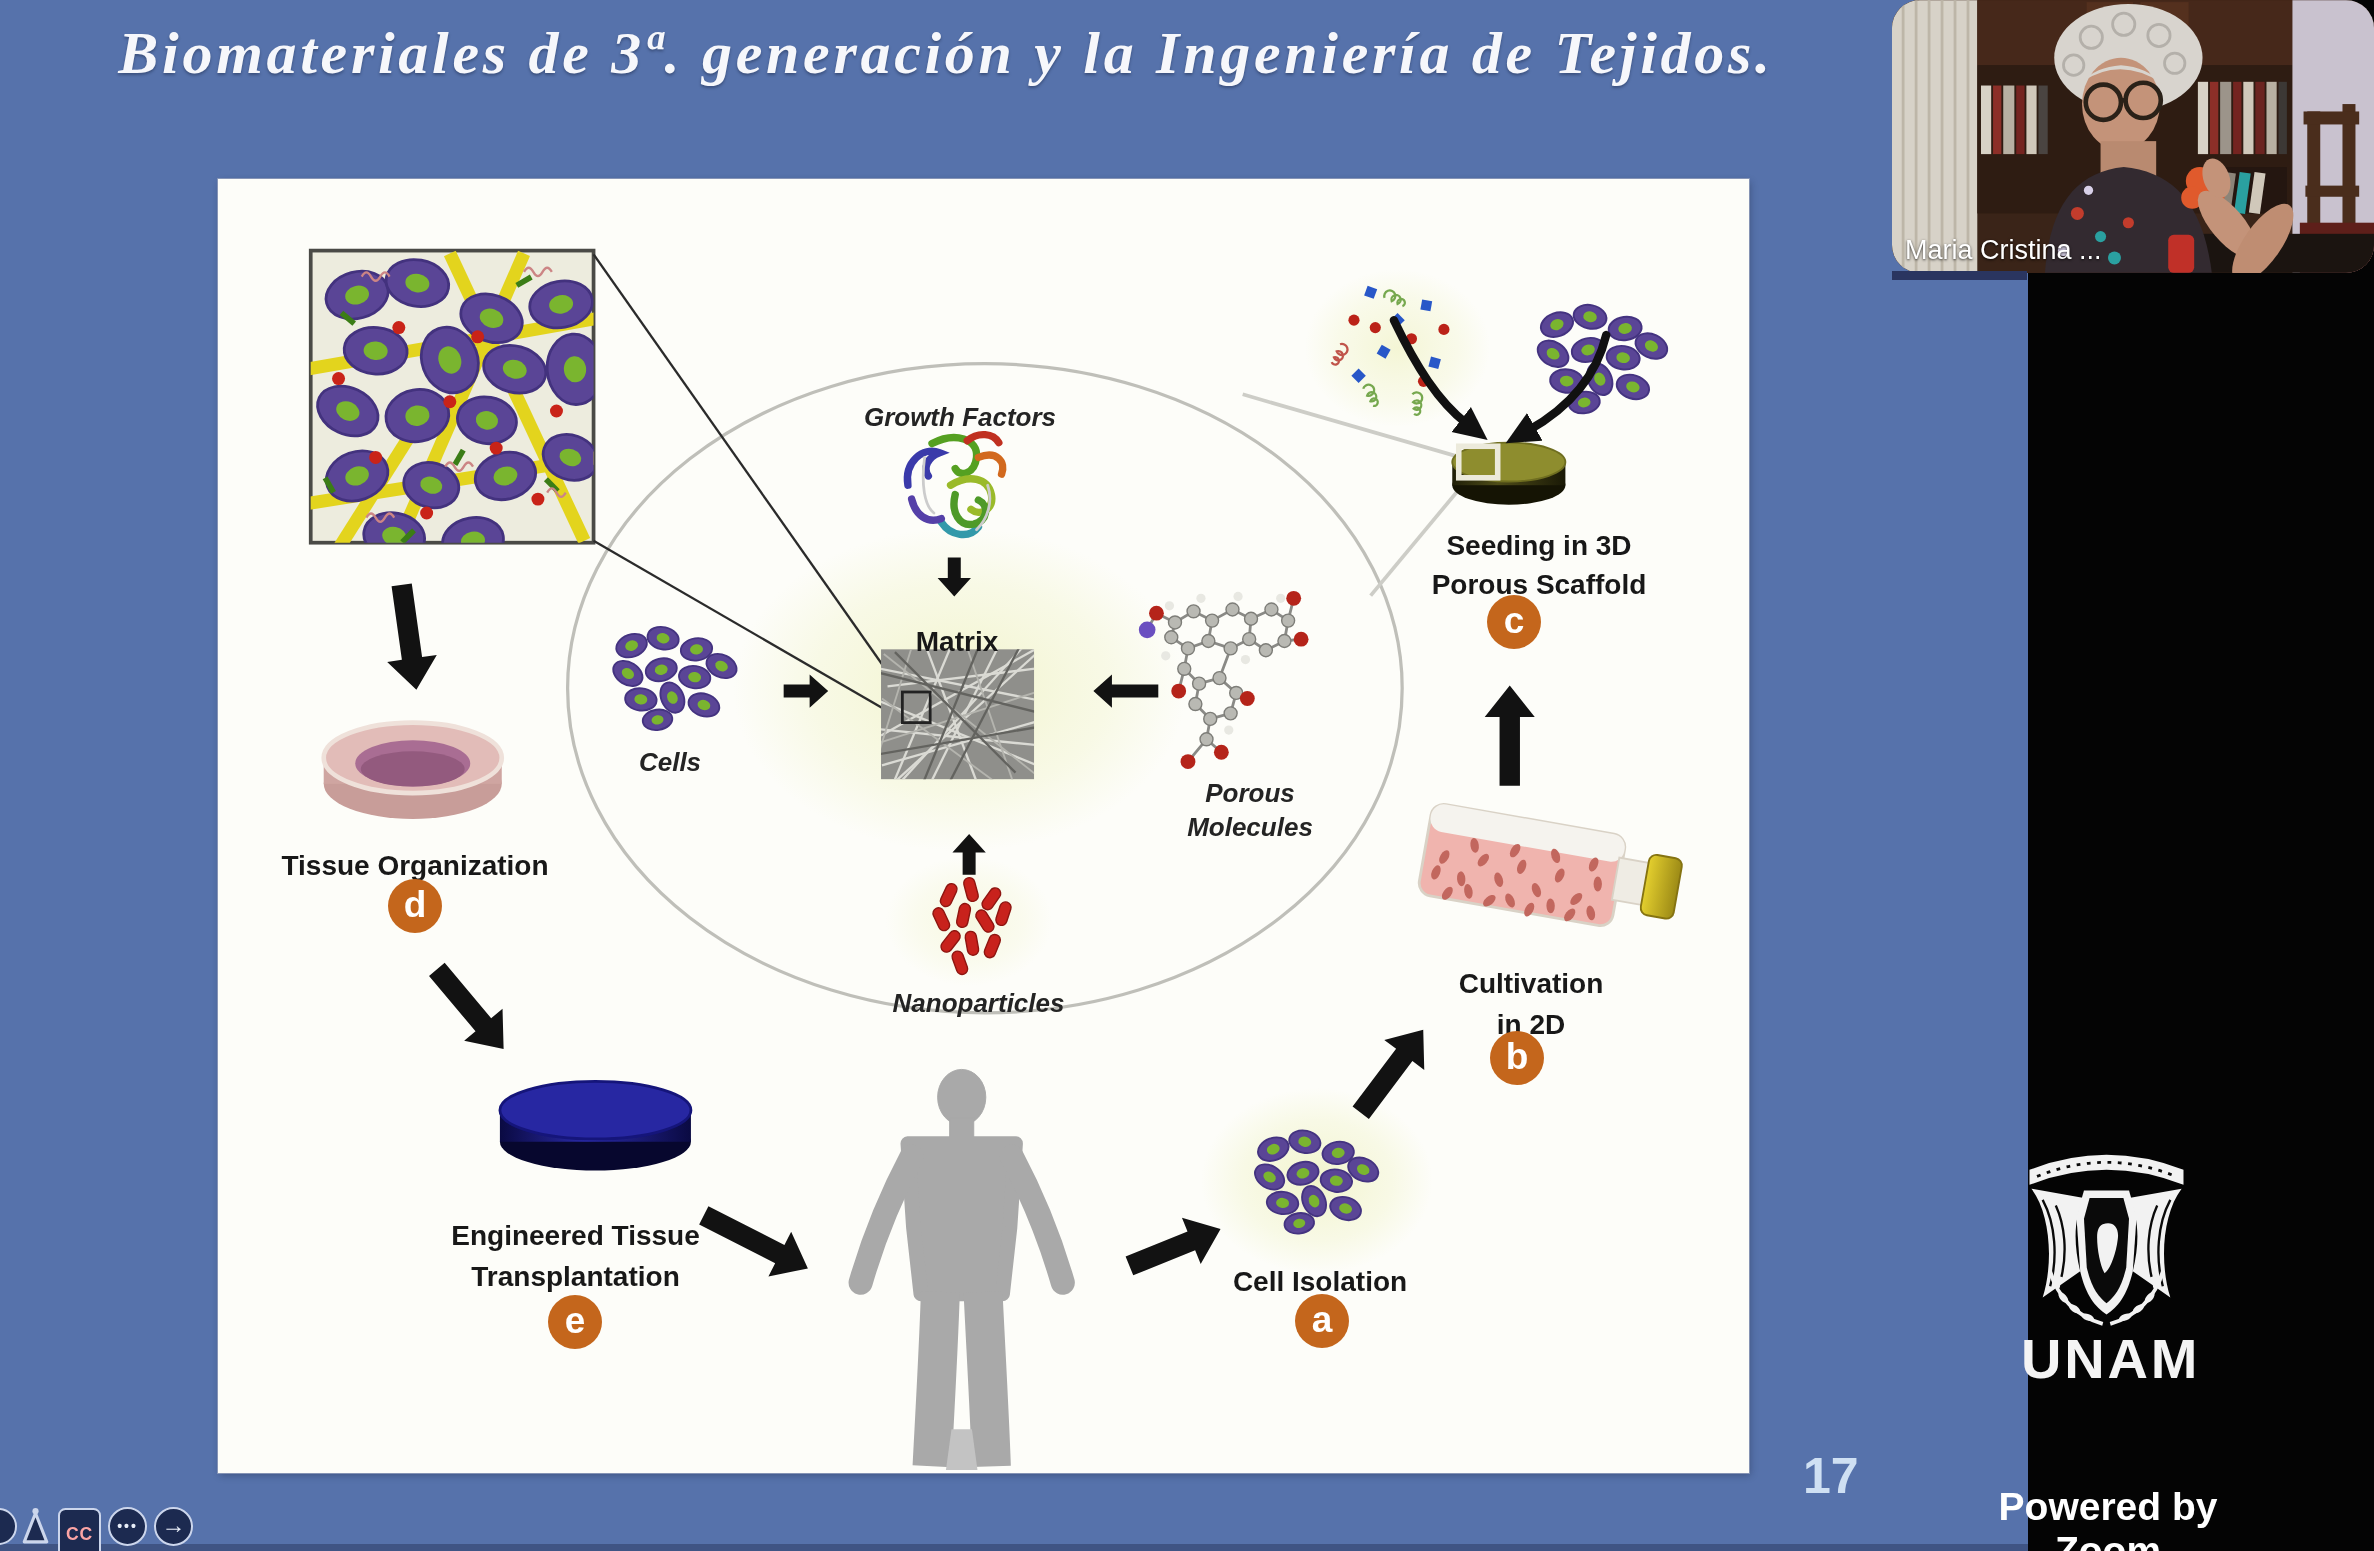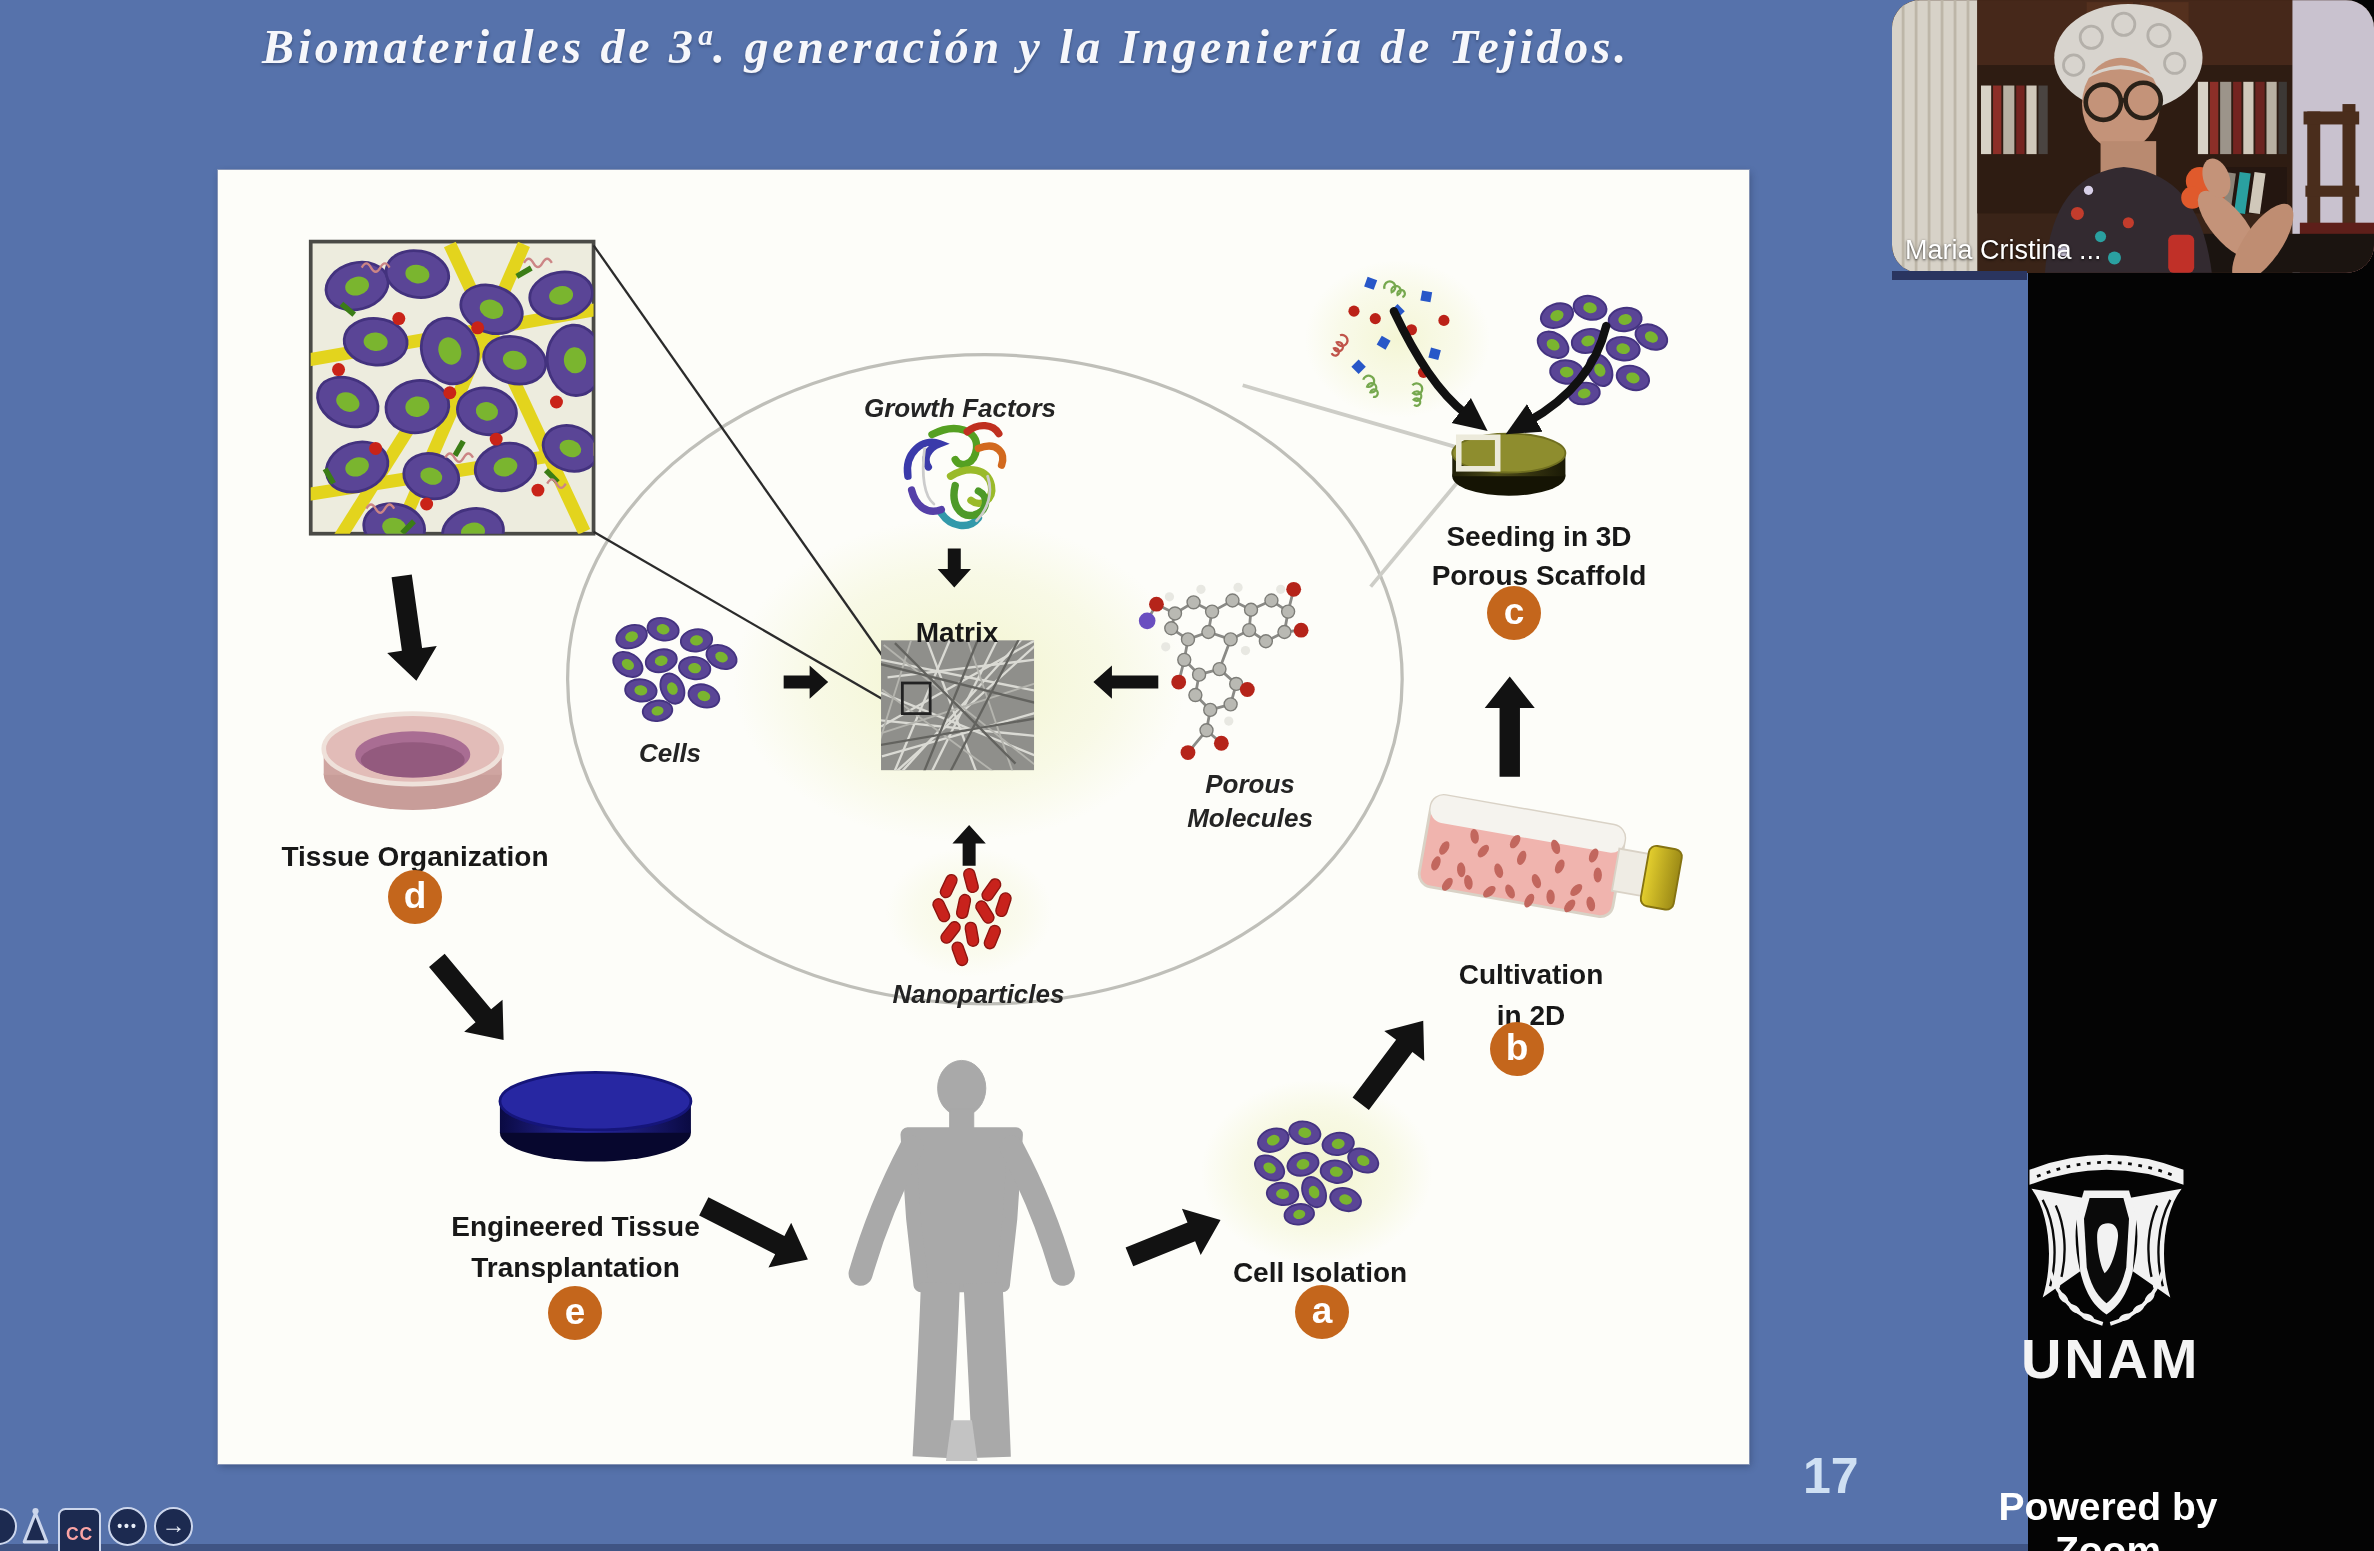--- a/index.html
+++ b/index.html
@@ -2,24 +2,24 @@
 <html style="font-size:15px"><head>
 <meta charset="utf-8">
 <style>
   html,body{margin:0;padding:0;background:#222;}
   .stage{position:relative;width:2375px;height:1552px;background:#5672ab;overflow:hidden;
          font-family:"Liberation Sans",sans-serif;}
   .black-strip{position:absolute;left:2028px;top:0;width:347px;height:1552px;background:#040404;}
   .bottom-shade{position:absolute;left:0;top:1544px;width:2028px;height:7.4px;background:rgba(20,28,60,.35);}
 
   .title{position:absolute;left:0;top:18.6px;width:1892px;text-align:center;
-         font-family:"Liberation Serif",serif;font-style:italic;font-weight:700;font-size:48px;
+         font-family:"Liberation Serif",serif;font-style:italic;font-weight:700;font-size:60px;
          letter-spacing:3.7px;color:#f6f7fb;text-shadow:0 1.9px 2.8px rgba(10,16,40,.35);}
 
-  .slide{position:absolute;left:218px;top:170px;width:1531px;height:1294px;background:#fdfdf9;
+  .slide{position:absolute;left:218px;top:179px;width:1531px;height:1294px;background:#fdfdf9;
          box-shadow:0 0 0 0.9px #8c9ab8, 1.9px 2.8px 7.4px rgba(20,25,50,.35);}
   .slide svg.art{position:absolute;left:0;top:0;}
 
   .steplabel{position:absolute;text-align:center;font-weight:700;font-size:28px;color:#181818;line-height:41px;margin-top:12px;}
   .itlabel{position:absolute;text-align:center;font-style:italic;font-weight:700;font-size:26px;color:#242424;line-height:34px;}
   .badge{position:absolute;width:54px;height:54px;border-radius:50%;background:#c4661c;
          color:#fff;font-weight:700;font-size:37px;display:flex;align-items:center;justify-content:center;
          padding-bottom:1.9px;box-sizing:border-box;}
 
   .page-number{position:absolute;left:1803px;top:1447px;font-size:50px;color:#cfe0f3;font-weight:bold;}

